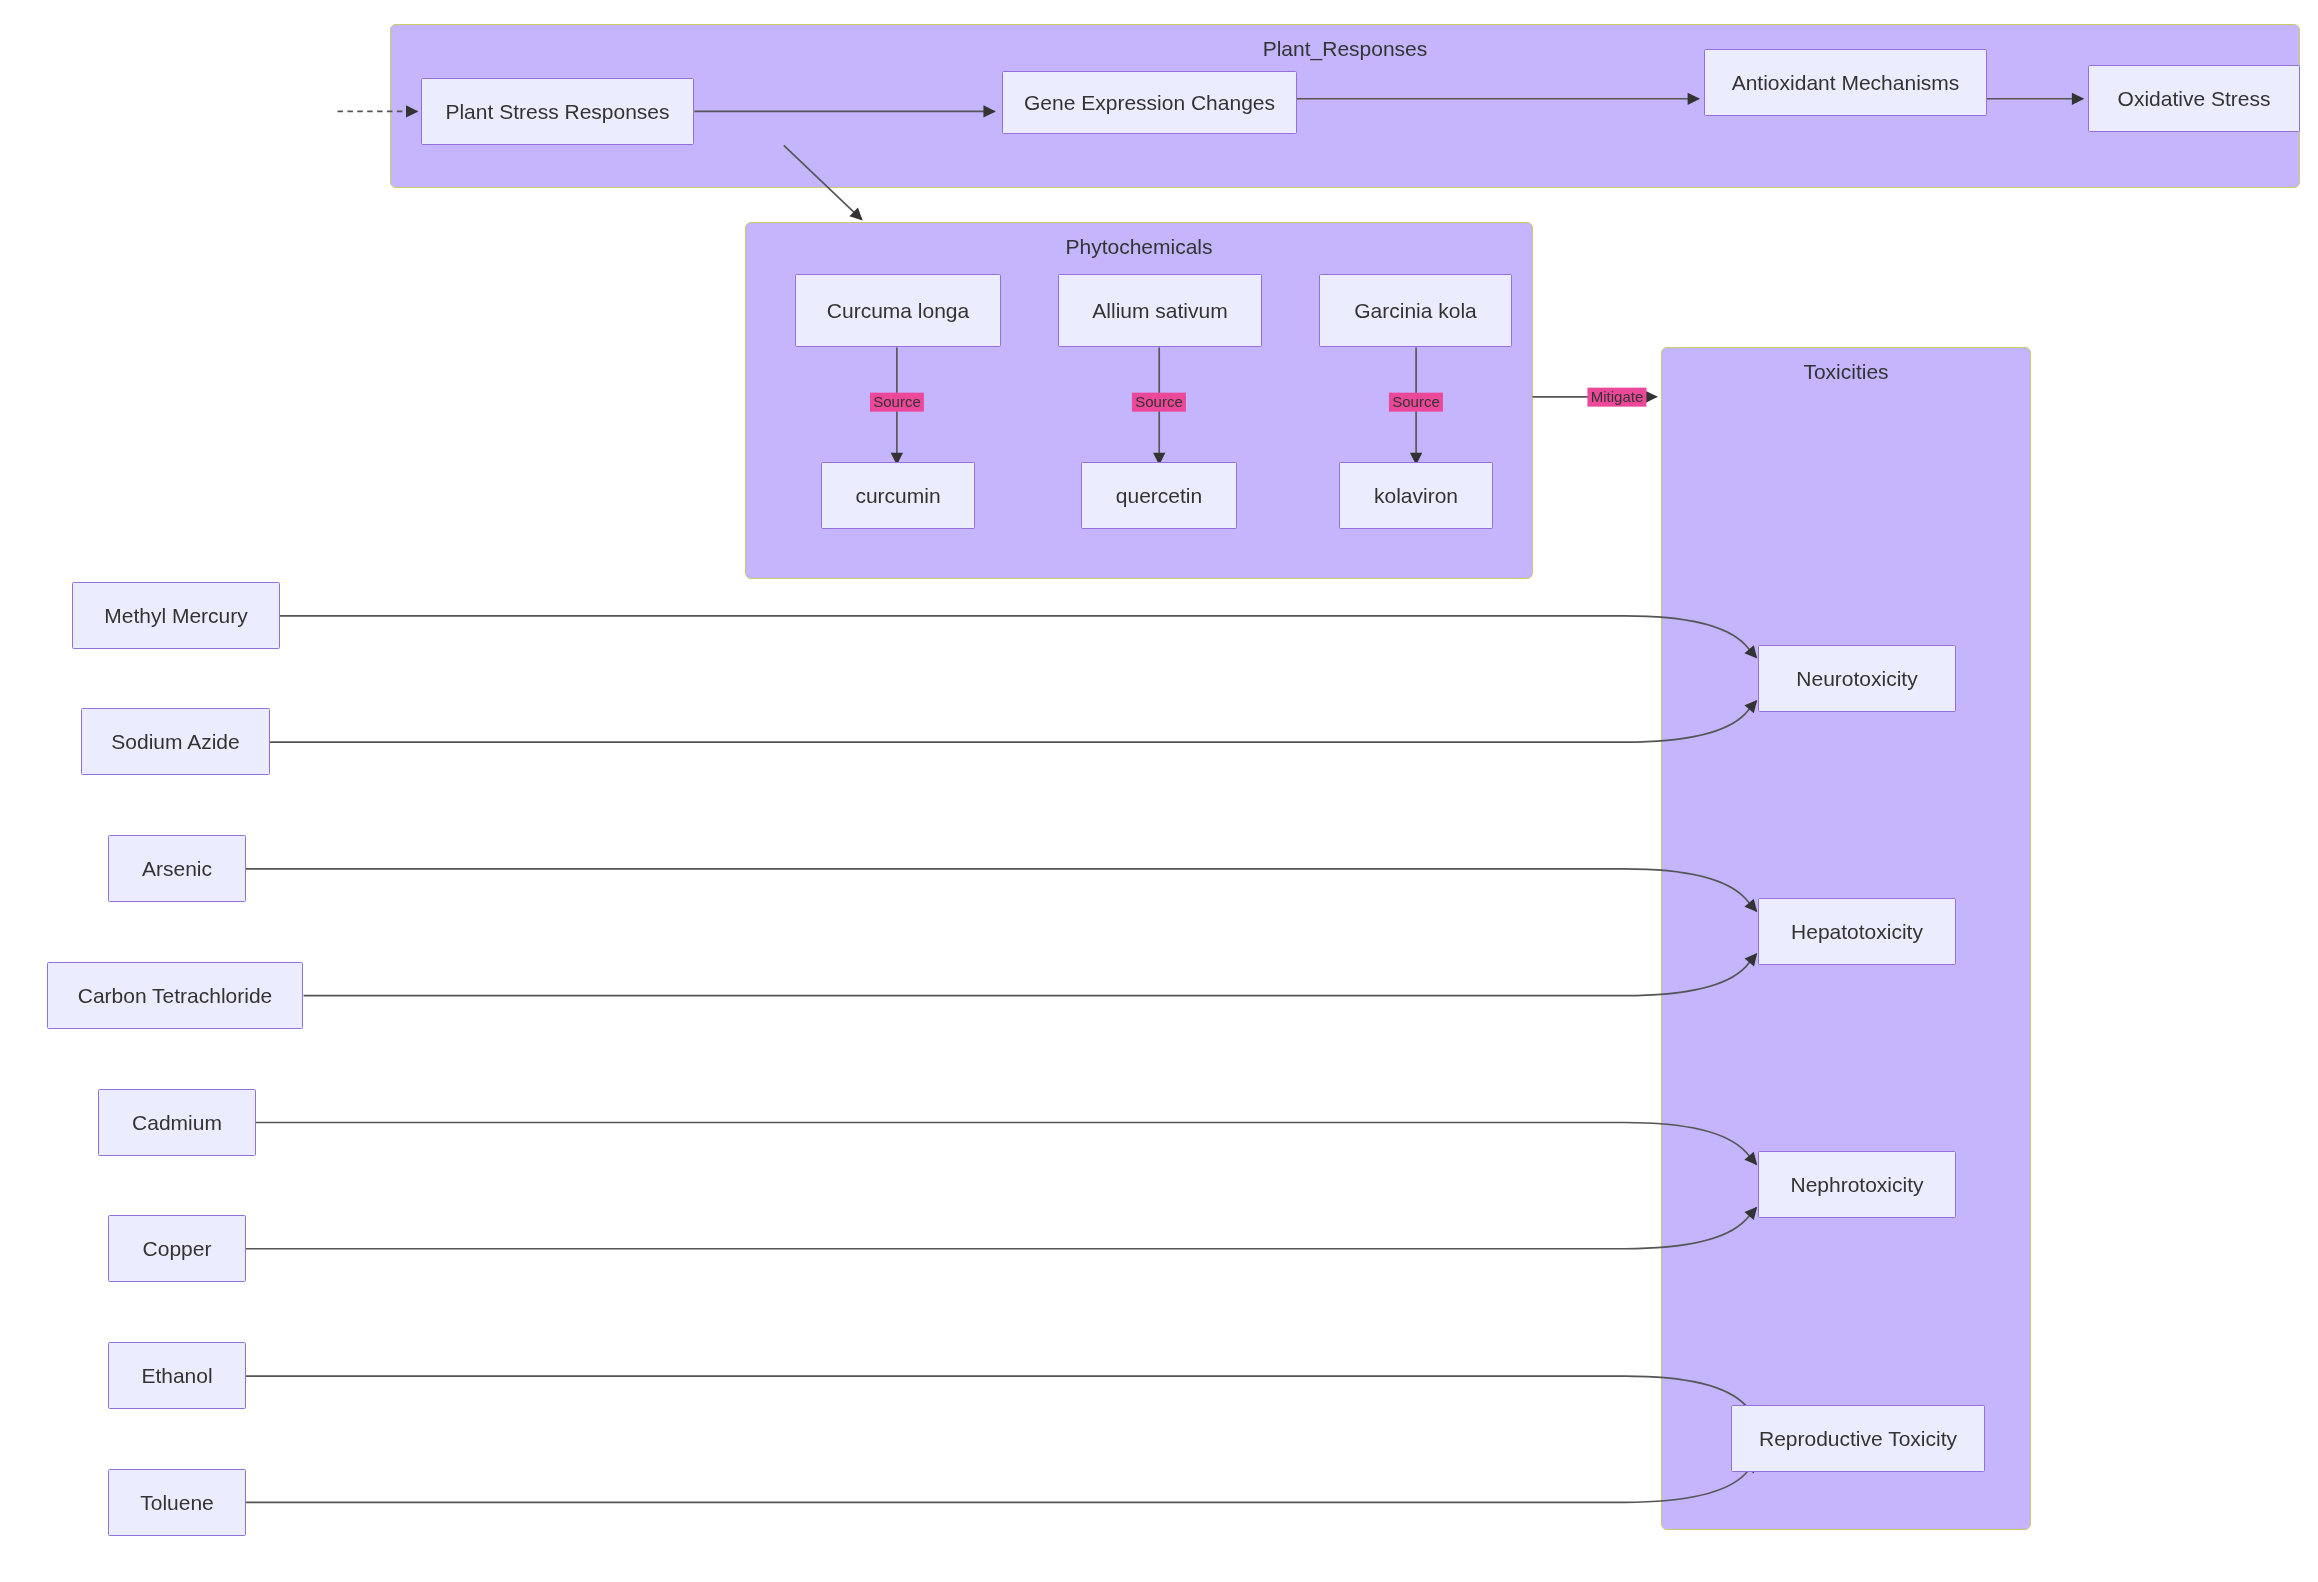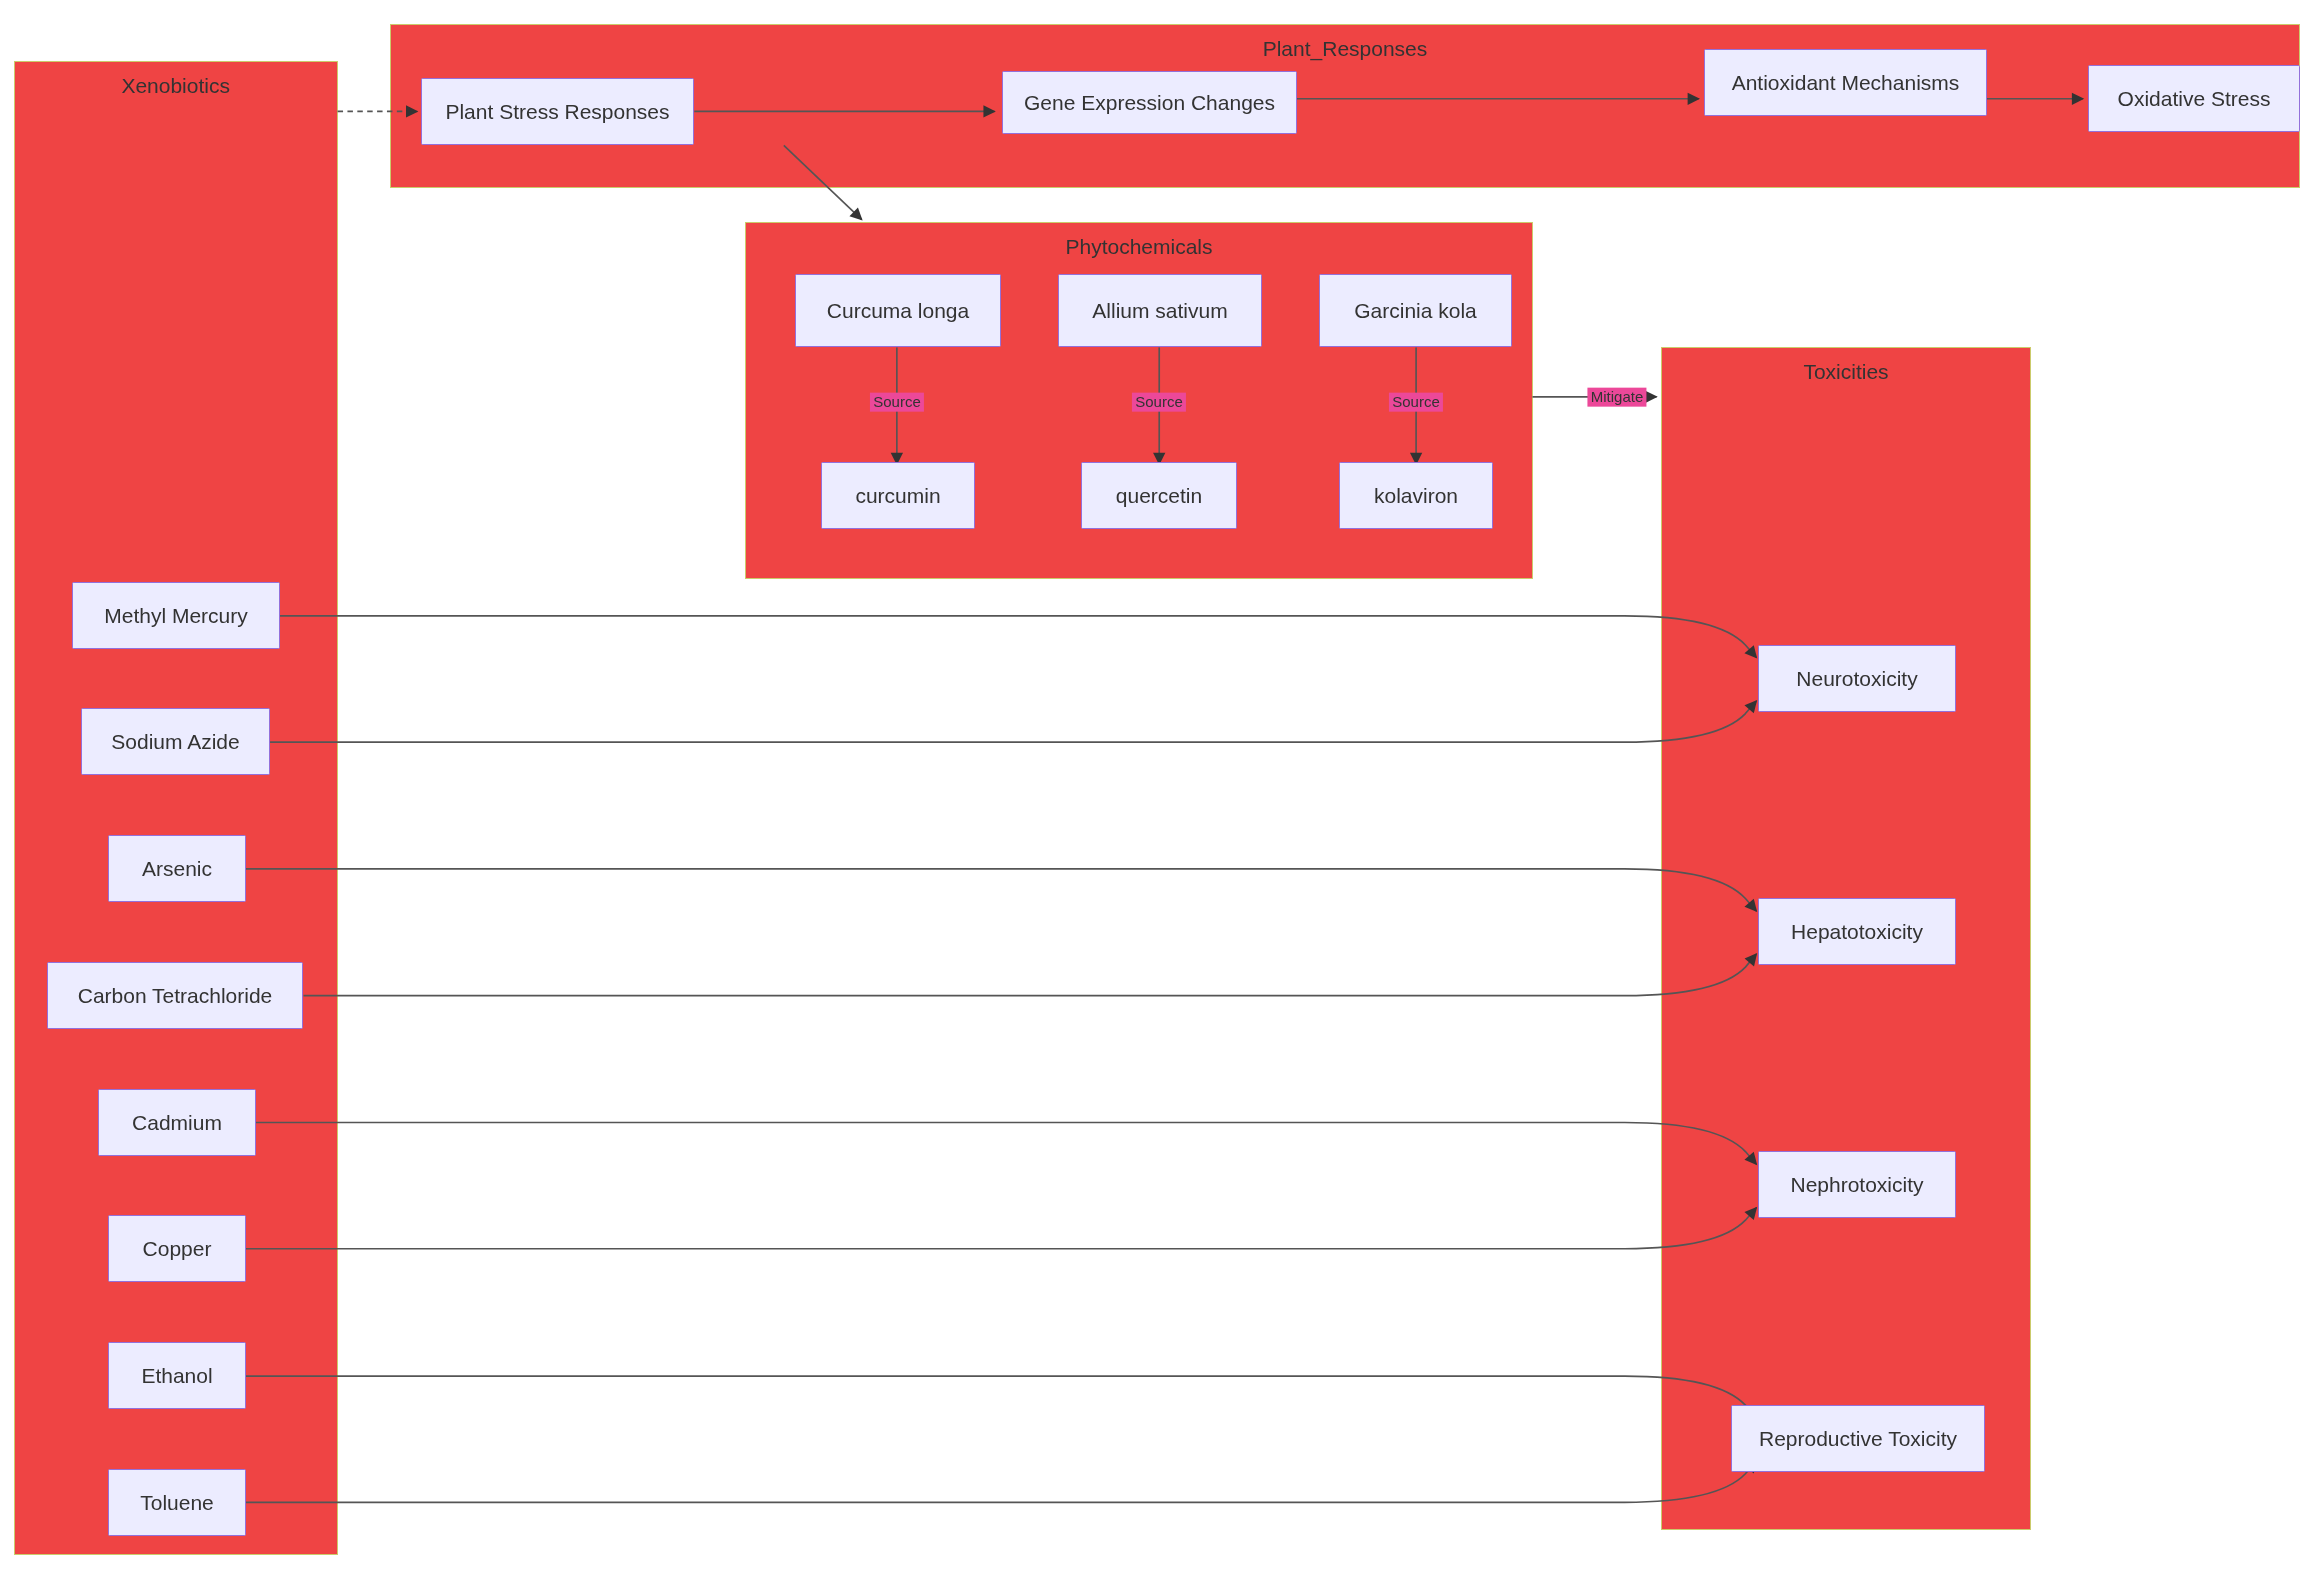--- a/index.html
+++ b/index.html
@@ -19,23 +19,23 @@
     position: absolute;
     left: 0;
     top: 0;
     width: 2319px;
     height: 1583px;
     pointer-events: none;
   }
   
   .cluster {
     position: absolute;
-    background: #ef4444;
+    background: #c4b5fd;
     border: 1.6px solid #cbcb6b;
-    border-radius: 0;
+    border-radius: 6px;
     box-sizing: border-box;
   }
   .cluster-title {
     position: absolute;
     left: 0;
     right: 0;
     text-align: center;
     font-size: 21px;
     color: #333333;
     white-space: nowrap;
@@ -65,23 +65,20 @@
     padding: 1.1px 3.3px;
     transform: translate(-50%, -50%);
     line-height: 1.1;
   }
 </style>
 </head>
 <body>
 
 <div id="canvas">
 
-  <div class="cluster" style="left:13.7px; top:61px; width:324px; height:1494px;">
-    <div class="cluster-title" style="top:12px;">Xenobiotics</div>
-  </div>
 
   <div class="cluster" style="left:390px; top:23.6px; width:1910px; height:164px;">
     <div class="cluster-title" style="top:12px;">Plant_Responses</div>
   </div>
 
   <div class="cluster" style="left:745px; top:222px; width:788px; height:357px;">
     <div class="cluster-title" style="top:12px;">Phytochemicals</div>
   </div>
 
   <div class="cluster" style="left:1661px; top:347px; width:370px; height:1183px;">

